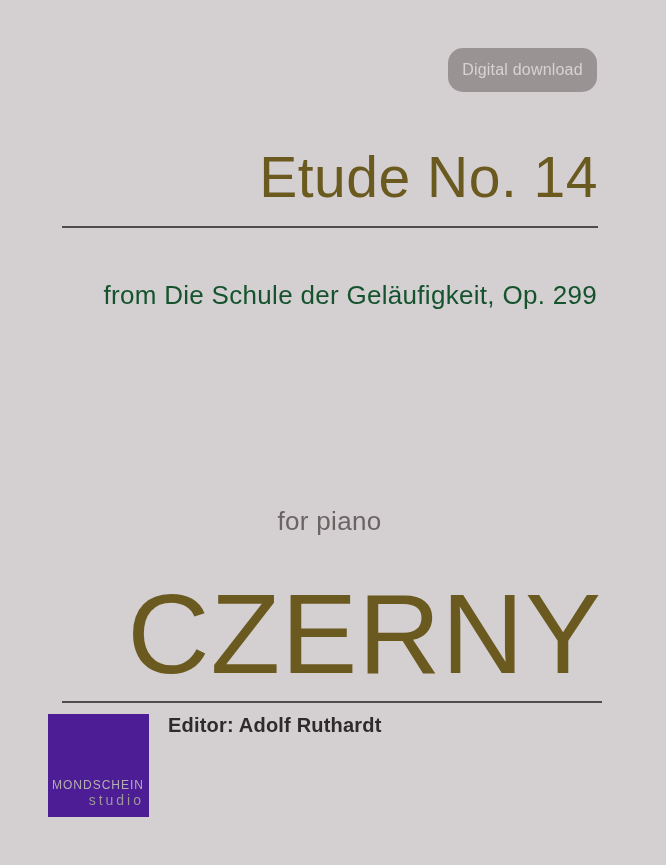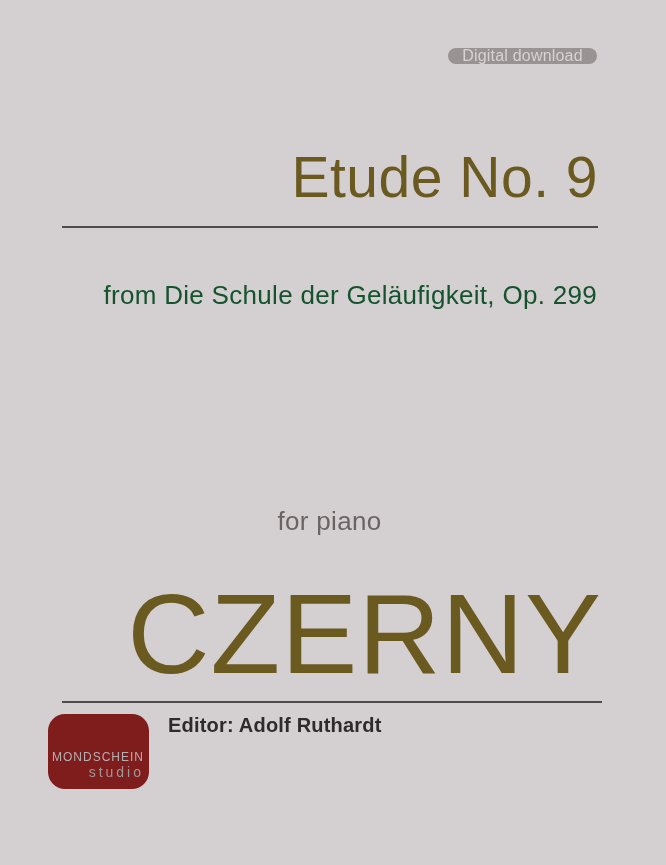--- a/index.html
+++ b/index.html
@@ -14,21 +14,21 @@
     background: #d4cfd0;
     overflow: hidden;
     font-family: "Liberation Sans", sans-serif;
     margin: 0 auto;
   }
   .badge {
     position: absolute;
     top: 48px;
     left: 448px;
     width: 149px;
-    height: 16px;
+    height: 44px;
     background: #9a9394;
     border-radius: 15px;
     display: flex;
     align-items: center;
     justify-content: center;
     font-size: 16px;
     color: #d8d3d3;
     letter-spacing: 0.2px;
   }
   .title {
@@ -98,23 +98,22 @@
     font-size: 20px;
     font-weight: 700;
     color: #2f2b2c;
     letter-spacing: 0.2px;
   }
   .logo-square {
     position: absolute;
     top: 714px;
     left: 48px;
     width: 101px;
-    height: 75px;
-    background: #7f1d1d;
-    border-radius: 17px;
+    height: 103px;
+    background: #4c1d95;
   }
   .logo-text {
     position: absolute;
     right: 5px;
     bottom: 9px;
     text-align: right;
   }
   .logo-name {
     font-size: 12px;
     letter-spacing: 1px;
@@ -130,21 +129,21 @@
 </style>
 </head>
 <body>
 
 <div class="cover">
 
   <div class="badge">
     <span>Digital download</span>
   </div>
 
-  <div class="title">Etude No. 9</div>
+  <div class="title">Etude No. 14</div>
 
   <div class="rule rule-title"></div>
 
   <div class="subtitle">from Die Schule der Geläufigkeit, Op. 299</div>
 
   <div class="instrument">for piano</div>
 
   <div class="composer">CZERNY</div>
 
   <div class="rule rule-composer"></div>

